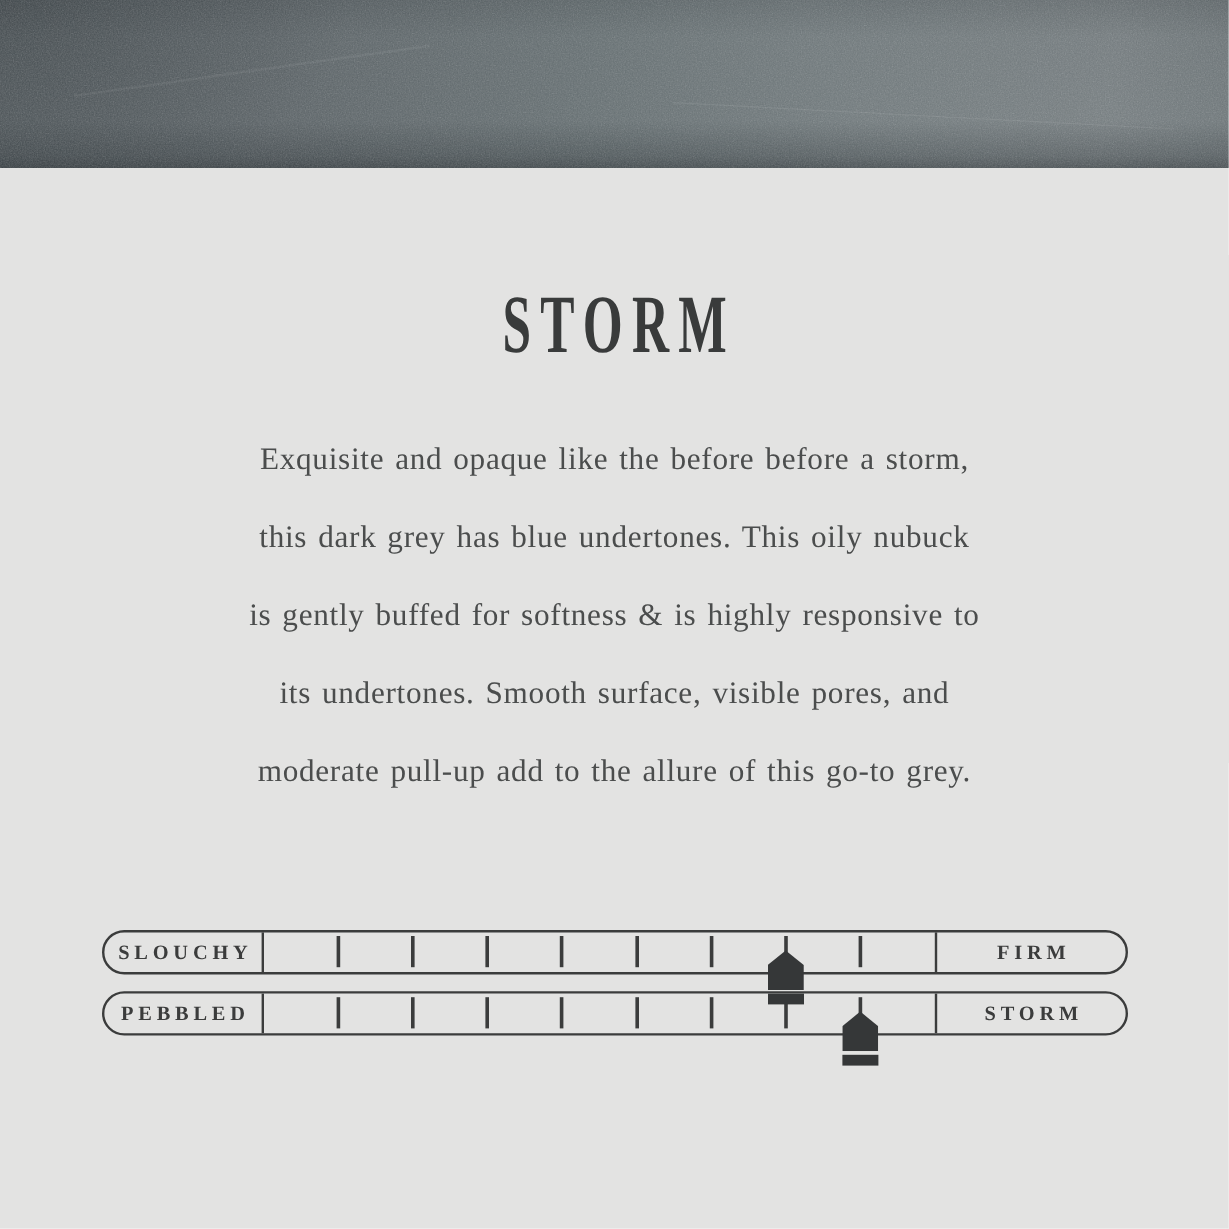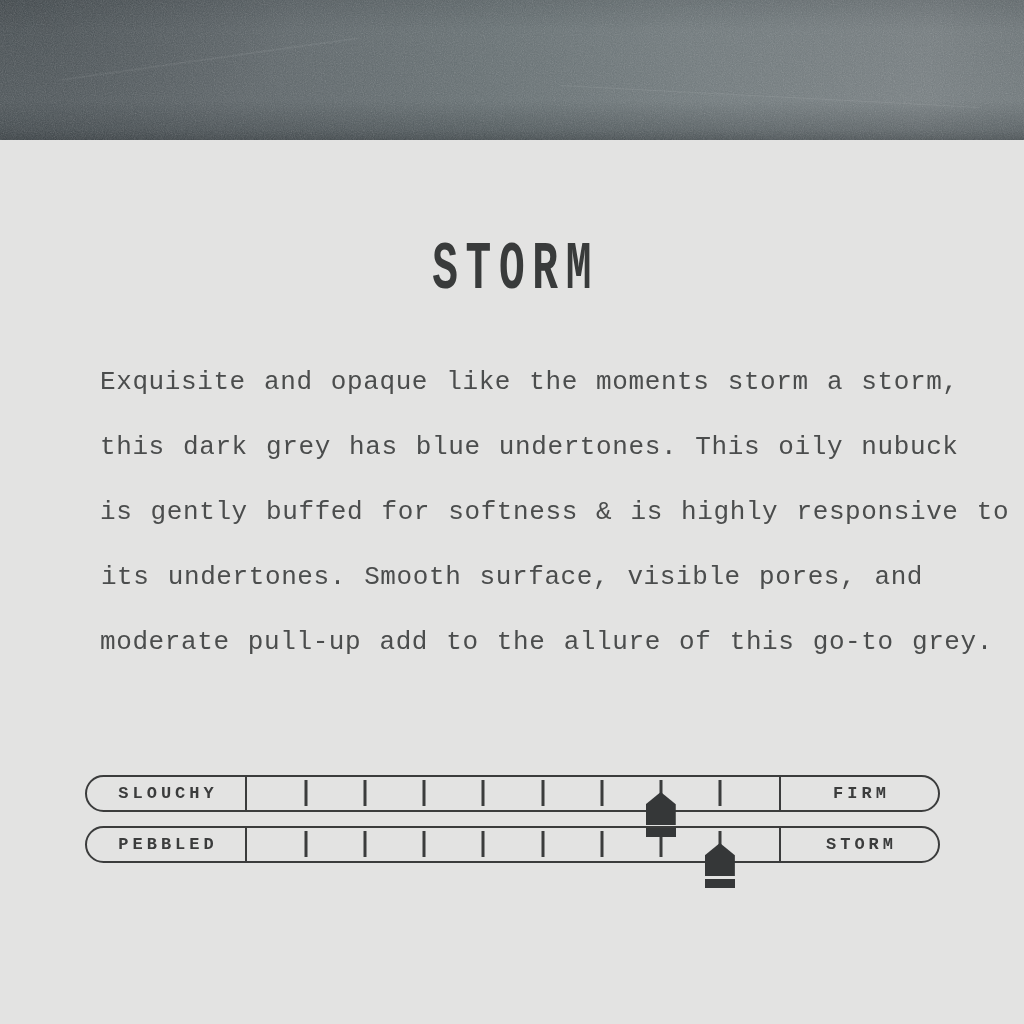--- a/index.html
+++ b/index.html
@@ -1,20 +1,20 @@
 <!DOCTYPE html>
 <html><head>
 <meta charset="utf-8">
 <style>
   html,body { margin:0; padding:0; }
   .page {
     position:relative;
     width:1024px; height:1024px;
     background:#e3e3e2;
-    font-family:Liberation Mono, monospace;
+    font-family:Liberation Serif, serif;
     overflow:hidden;
   }
 
   
   .hero {
     position:absolute; top:0; left:0;
     width:1024px; height:140px;
     background:
       radial-gradient(ellipse 420px 260px at 0% 0%, rgba(28,34,38,0.28), rgba(28,34,38,0) 70%),
       radial-gradient(ellipse 500px 300px at 100% 0%, rgba(28,34,38,0.12), rgba(28,34,38,0) 70%),
@@ -66,21 +66,21 @@
   .scale.first  { top:775px; }
   .scale.second { top:826px; }
   .scale .cell {
     display:flex; align-items:center; justify-content:center;
     box-sizing:border-box;
     font-size:17px; font-weight:bold;
     letter-spacing:4px; text-indent:4px;
     color:#3b3c3c;
     white-space:nowrap;
   }
-  .scale .cell.left  { width:160px; border-right:2.5px solid #3b3c3c; }
+  .scale .cell.left  { width:133px; border-right:2.5px solid #3b3c3c; }
   .scale .cell.right { width:159px; border-left:2.5px solid #3b3c3c; }
   .scale .track { flex:1; position:relative; }
   .tick {
     position:absolute; top:3px; height:26px; width:3px;
     background:#3b3c3c;
     transform:translateX(-50%);
   }
   .marker {
     position:absolute; top:15px; width:30px;
     transform:translateX(-50%);
@@ -110,21 +110,21 @@
     </svg>
     <div class="scratch s1"></div>
     <div class="scratch s2"></div>
   </div>
 
   <div class="title-wrap">
     <div class="title">STORM</div>
   </div>
 
   <div class="desc">
-    <div class="line">Exquisite and opaque like the moments storm a storm,</div>
+    <div class="line">Exquisite and opaque like the before before a storm,</div>
     <div class="line">this dark grey has blue undertones. This oily nubuck</div>
     <div class="line">is gently buffed for softness &amp; is highly responsive to</div>
     <div class="line">its undertones. Smooth surface, visible pores, and</div>
     <div class="line">moderate pull-up add to the allure of this go-to grey.</div>
   </div>
 
   <div class="scale first">
     <div class="cell left">SLOUCHY</div>
     <div class="track">
         <div class="tick" style="left: 11.1111%;"></div>

